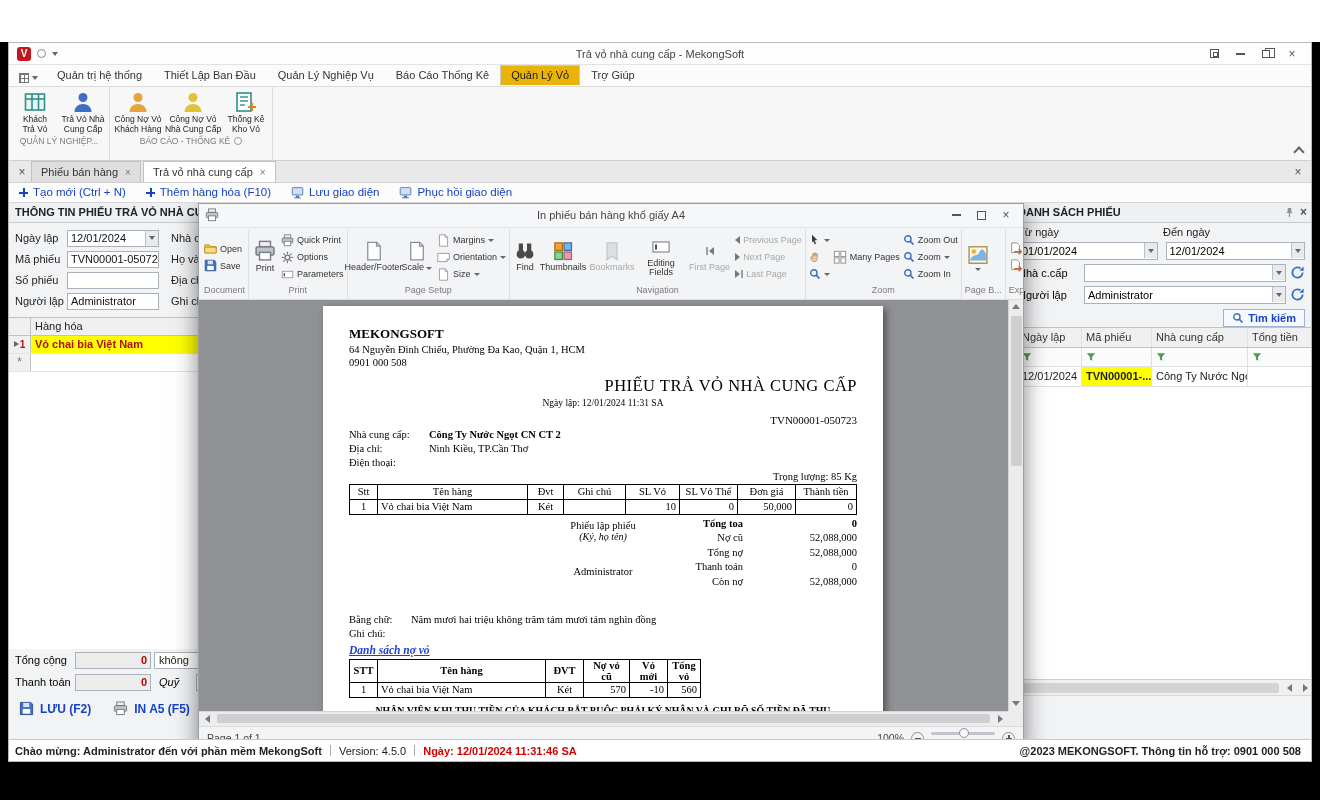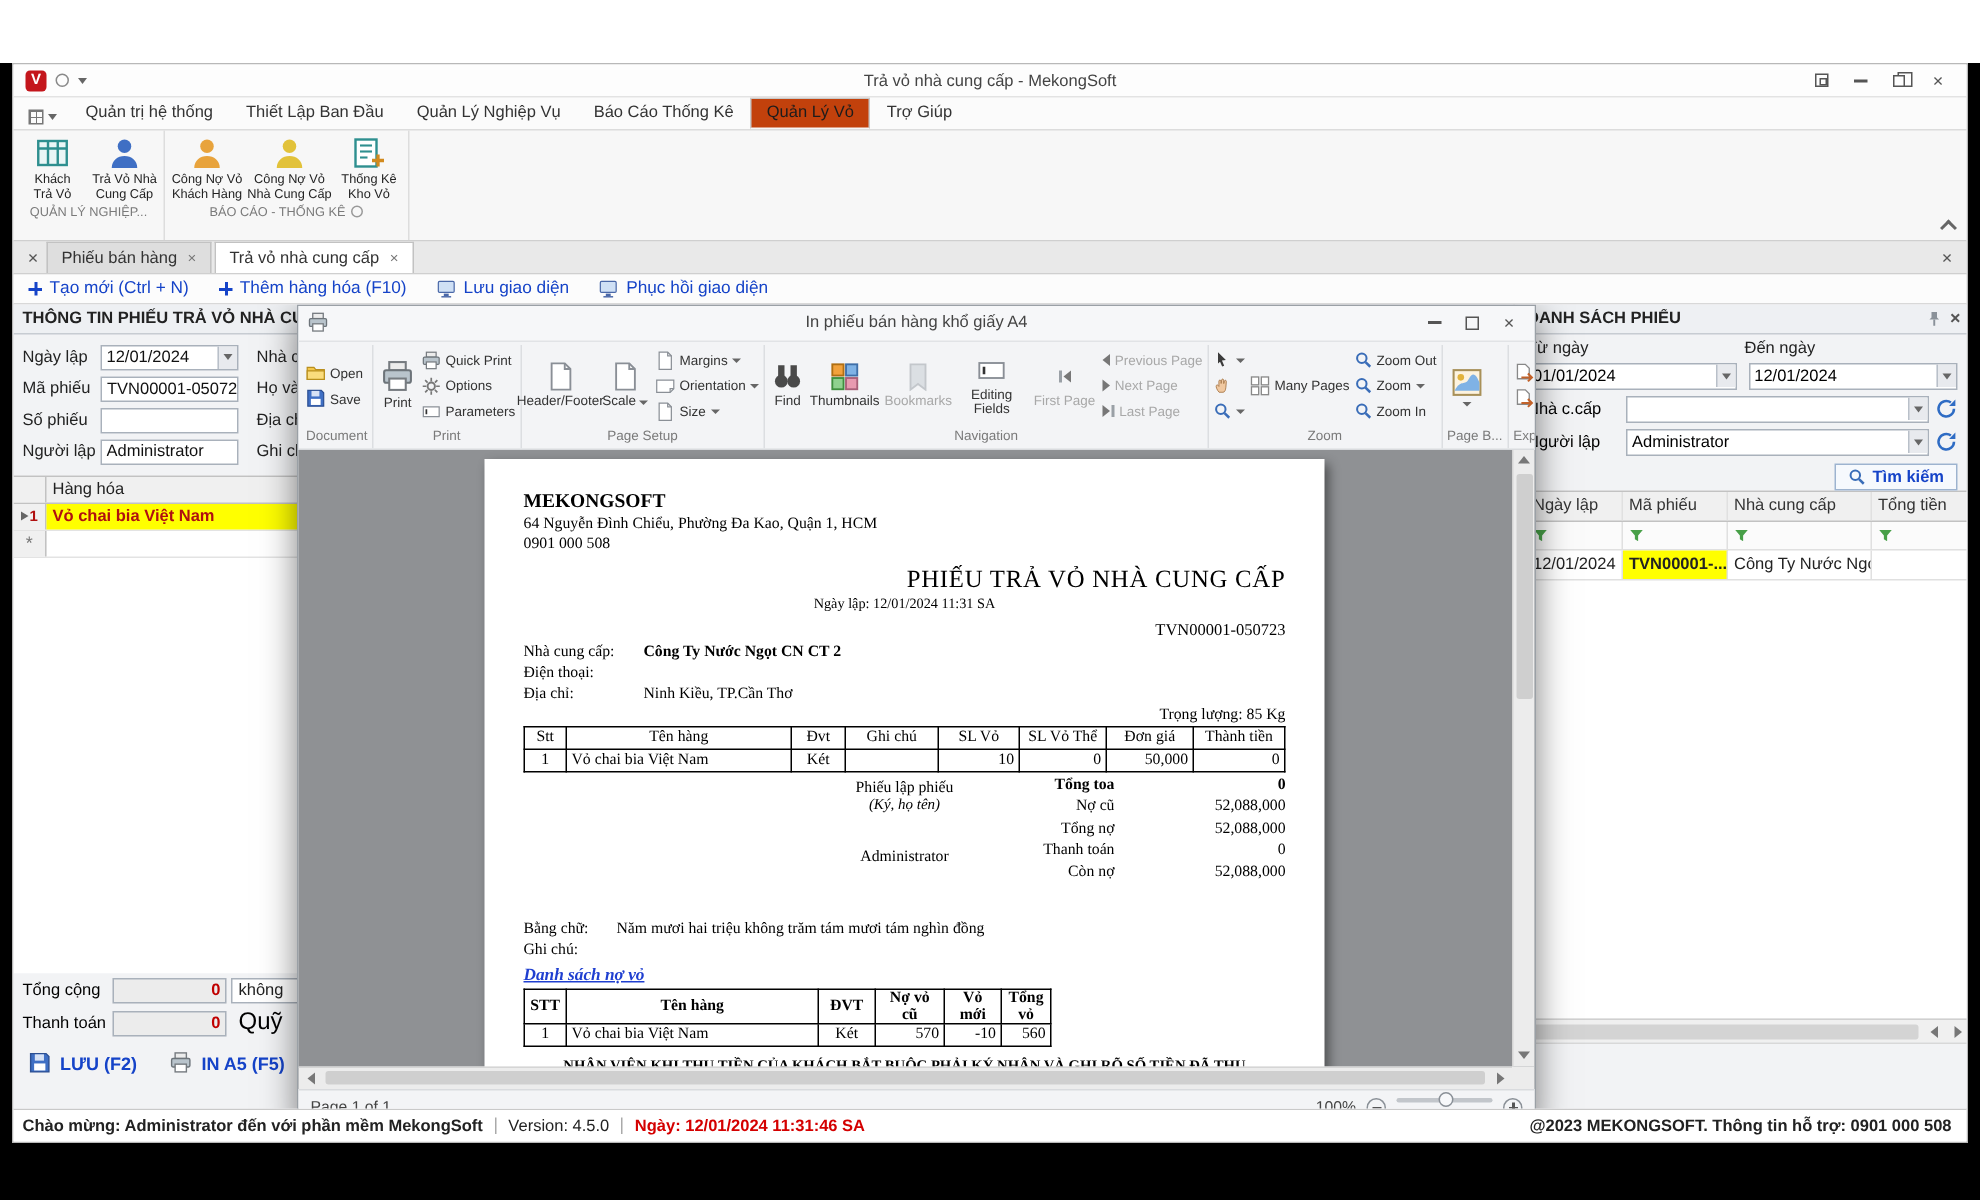--- a/index.html
+++ b/index.html
@@ -30,21 +30,21 @@
   .rest::before { content:""; position:absolute; left:2px; top:-3px; width:8px; height:8px; border:1px solid #555; z-index:-1; }
   .xchar::after { content:"×"; font-size:12px; color:#555; }
 
   
   .ribbontabs { flex:0 0 21px; display:flex; align-items:flex-end; background:#fbfbfb; padding-left:6px; }
   .appmenu { display:flex; align-items:center; gap:3px; padding:0 8px 3px 4px; }
   .gridglyph { width:10px; height:10px; border:1px solid #777;
                background:linear-gradient(#777 1px,transparent 1px),linear-gradient(90deg,#777 1px,transparent 1px);
                background-size:4px 4px; }
   .rtab { font-size:11px; color:#333; padding:3px 10px 4px; border:1px solid transparent; white-space:nowrap; }
-  .rtab.active { background:#c2410c; border:1px solid #c9c9c9; border-bottom:1px solid #f7f7f7; color:#1c1c1c; }
+  .rtab.active { background:#eab308; border:1px solid #c9c9c9; border-bottom:1px solid #f7f7f7; color:#1c1c1c; }
 
   
   .ribbon { flex:0 0 63px; background:#f7f7f7; border-top:1px solid #dcdcdc; border-bottom:1px solid #cfcfcf;
             display:flex; position:relative; }
   .rgroup { display:flex; flex-direction:column; border-right:1px solid #ddd; padding:2px 2px 12px; }
   .rbtns { flex:1; display:flex; align-items:flex-start; }
   .rbtn { width:48px; padding-top:1px; display:flex; flex-direction:column; align-items:center; gap:1px; }
   .rbtn-label { font-size:8.5px; line-height:1.15; color:#222; text-align:center; white-space:pre-line; }
   .rglabel { height:13px; font-size:8.5px; color:#7a7a7a; text-align:center; display:flex; align-items:center;
              justify-content:center; gap:4px; white-space:nowrap; overflow:hidden; }
@@ -96,21 +96,21 @@
   .gcell { flex:1; font-size:11px; display:flex; align-items:center; padding-left:4px; color:#222; }
   .cell-yellow { background:#ffff00; color:#b01010; font-weight:bold; }
   .num-red { color:#b01010; font-weight:bold; font-size:10px; }
   .lp-bottom { position:absolute; left:0; bottom:0; width:1000px; height:90px; background:#f2f3f5; }
   .trow { display:flex; align-items:center; height:22px; padding-left:6px; }
   .tlabel { width:60px; font-size:11px; }
   .tbox { width:76px; height:17px; background:#ececec; border:1px solid #a9b1bb; font-size:11px; font-weight:bold;
           color:#c00000; text-align:right; padding:1px 3px 0; }
   .tunit { width:100px; height:17px; background:#fff; border:1px solid #a9b1bb; font-size:11px; color:#222;
            padding:1px 0 0 4px; margin-left:3px; white-space:nowrap; overflow:hidden; }
-  .qlabel { font-size:16px; margin:0 17px 0 8px; }
+  .qlabel { font-size:11px; margin:0 17px 0 8px;font-style:italic; }
   .qbox { width:60px; height:17px; background:#fff; border:1px solid #a9b1bb; font-size:11px; padding:1px 0 0 4px;
           white-space:nowrap; overflow:hidden; }
   .lp-actions { display:flex; align-items:center; gap:22px; padding:8px 0 0 10px; }
   .act-btn { display:flex; align-items:center; gap:6px; color:#1543c8; font-size:12px; font-weight:bold; }
 
   
   .right-panel { position:absolute; left:1000px; top:0; width:304px; height:100%; background:#f2f3f5;
                  border-left:1px solid #c6c6c6; z-index:1; display:flex; flex-direction:column; }
   .rp-header { flex:0 0 20px; background:#eef0f3; border-bottom:1px solid #c7ccd2; display:flex; align-items:center;
                padding:0 6px 0 8px; font-size:11px; font-weight:bold; color:#222; }
@@ -918,26 +918,26 @@
             <div class="rc-line">64 Nguyễn Đình Chiểu, Phường Đa Kao, Quận 1, HCM</div>
             <div class="rc-line">0901 000 508</div>
             <div class="rc-title">PHIẾU TRẢ VỎ NHÀ CUNG CẤP</div>
             <div class="rc-date">Ngày lập: 12/01/2024 11:31 SA</div>
             <div class="rc-code">TVN00001-050723</div>
             <div class="rc-info">
                 <span class="l">Nhà cung cấp:</span>
                 <span style="font-weight:bold">Công Ty Nước Ngọt CN CT 2</span>
               </div>
             <div class="rc-info">
+                <span class="l">Địa chỉ:</span>
+                <span>Ninh Kiều, TP.Cần Thơ</span>
+              </div>
+            <div class="rc-info">
                 <span class="l">Điện thoại:</span>
                 <span></span>
-              </div>
-            <div class="rc-info">
-                <span class="l">Địa chỉ:</span>
-                <span>Ninh Kiều, TP.Cần Thơ</span>
               </div>
             <div class="rc-weight">Trọng lượng: 85 Kg</div>
             <table class="rc-t1">
               <tbody>
                   <tr>
                 <th style="width:28px">Stt</th>
                 <th style="width:150px">Tên hàng</th>
                 <th style="width:36px">Đvt</th>
                 <th style="width:62px">Ghi chú</th>
                 <th style="width:54px">SL Vỏ</th>

